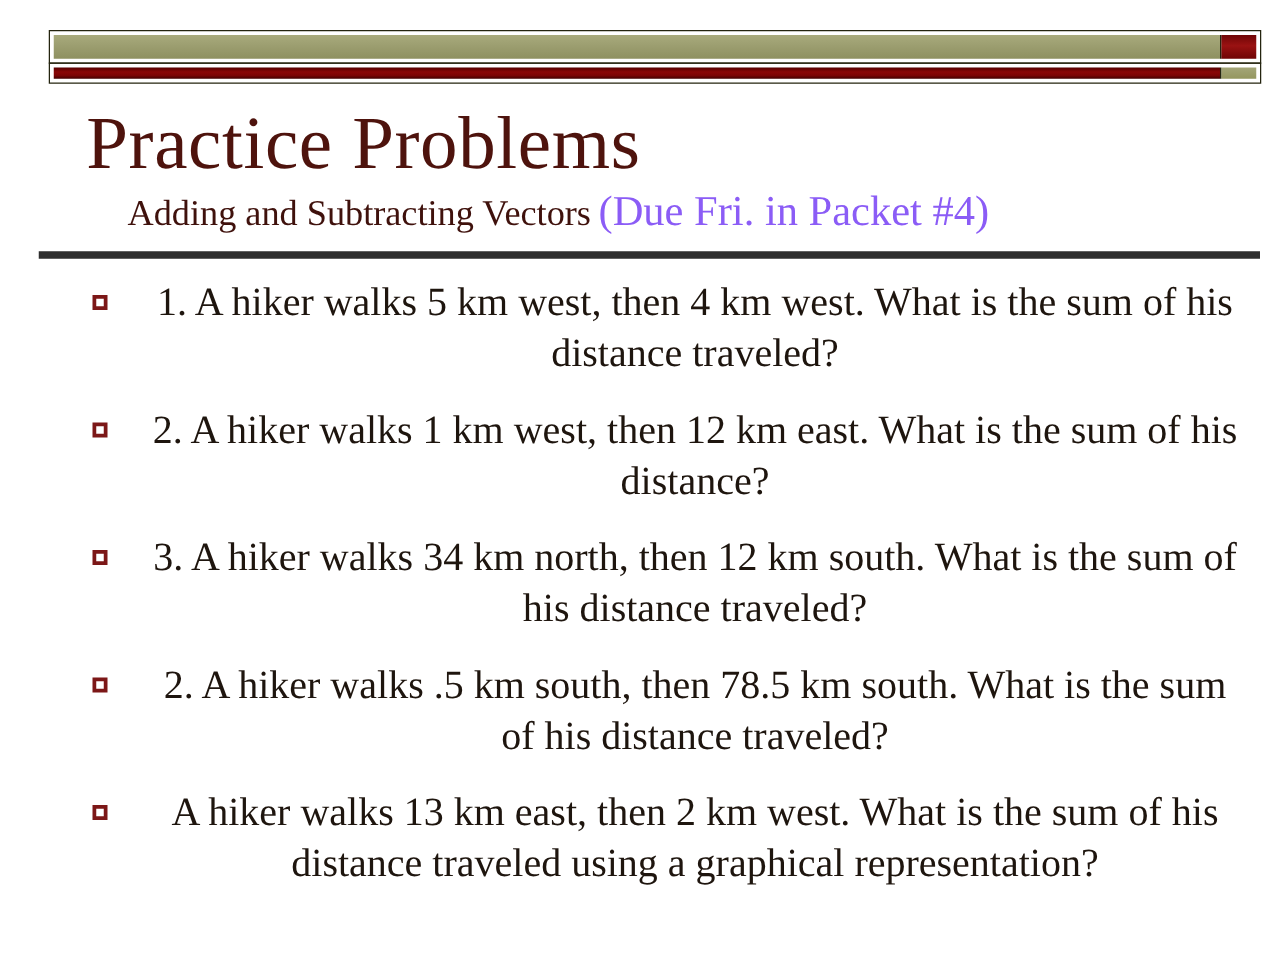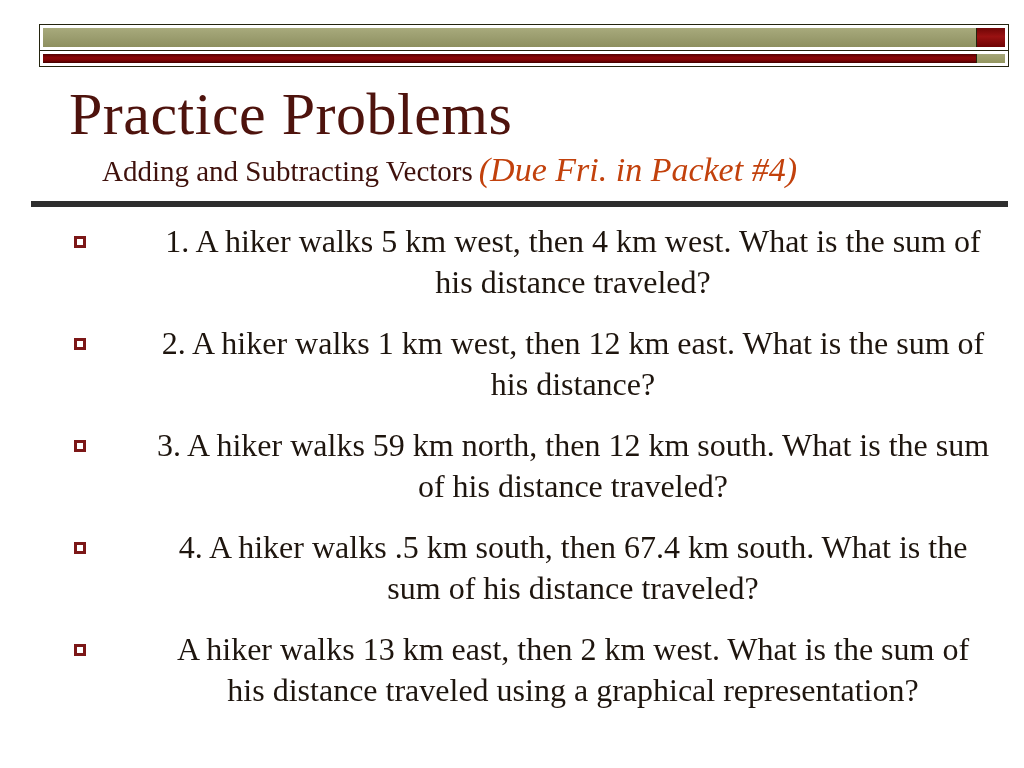--- a/index.html
+++ b/index.html
@@ -64,22 +64,21 @@
     line-height: 42px;
     white-space: nowrap;
   }
   .sub-dark {
     font-size: 29px;
     color: #3f110c;
     margin-left: 28px;
   }
   .sub-red {
     font-size: 34px;
-    color: #c2410c;
-    font-style: italic;
+    color: #8b5cf6;
   }
   .separator {
     position: absolute;
     left: 25px;
     top: 195px;
     width: 977px;
     height: 2px;
     background: #2e2e2e;
   }
 
@@ -103,21 +102,20 @@
     flex: 0 0 auto;
     width: 10px;
     height: 10px;
     border: 3px solid #7c1717;
     margin-top: 18px;
     margin-right: 32px;
   }
   .bullet-text {
     flex: 1;
     max-width: 884px;
-    margin-left: 34px;
   }
 </style>
 </head>
 <body>
 
 <div class="slide">
 
   <div class="banner">
     <div class="banner-row banner-row1">
       <div class="olive-fill"></div>
@@ -139,25 +137,25 @@
     <li class="bullet-item">
       <span class="marker"></span>
       <span class="bullet-text">1. A hiker walks 5 km west, then 4 km west. What is the sum of his distance traveled?</span>
     </li>
     <li class="bullet-item">
       <span class="marker"></span>
       <span class="bullet-text">2. A hiker walks 1 km west, then 12 km east. What is the sum of his distance?</span>
     </li>
     <li class="bullet-item">
       <span class="marker"></span>
-      <span class="bullet-text">3. A hiker walks 59 km north, then 12 km south. What is the sum of his distance traveled?</span>
+      <span class="bullet-text">3. A hiker walks 34 km north, then 12 km south. What is the sum of his distance traveled?</span>
     </li>
     <li class="bullet-item">
       <span class="marker"></span>
-      <span class="bullet-text">4. A hiker walks .5 km south, then 67.4 km south. What is the sum of his distance traveled?</span>
+      <span class="bullet-text">2. A hiker walks .5 km south, then 78.5 km south. What is the sum of his distance traveled?</span>
     </li>
     <li class="bullet-item">
       <span class="marker"></span>
       <span class="bullet-text">A hiker walks 13 km east, then 2 km west. What is the sum of his distance traveled using a graphical representation?</span>
     </li>
   </ul>
 
 </div>
 
 </body></html>

